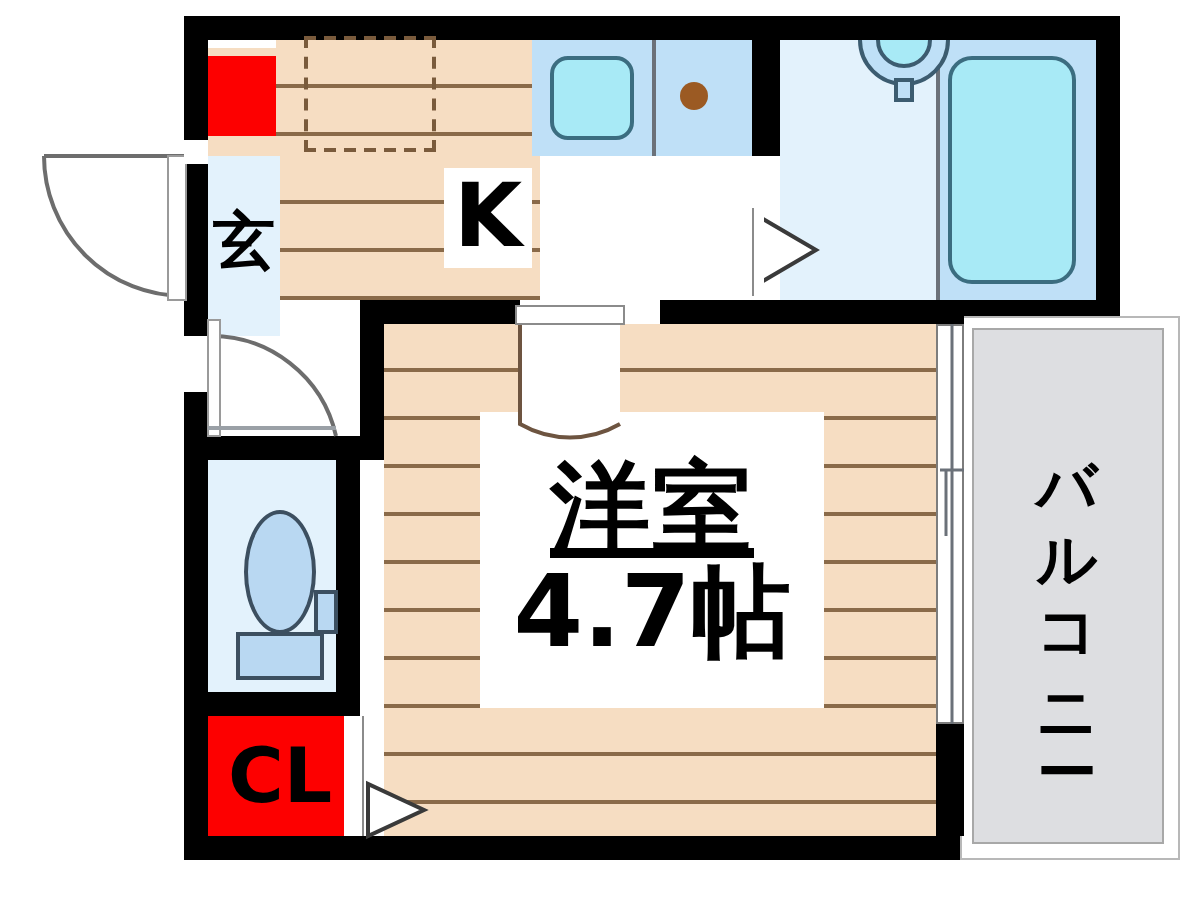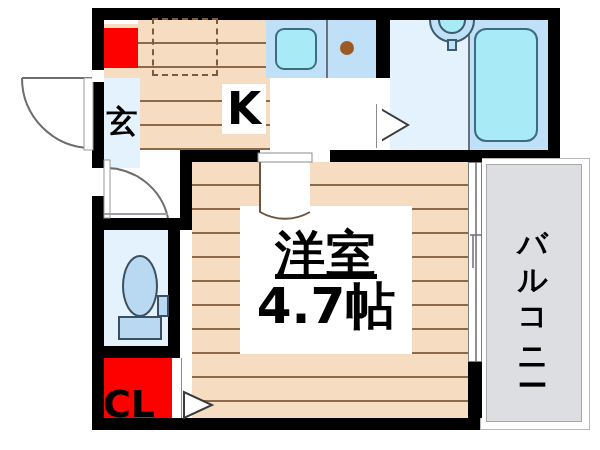--- a/index.html
+++ b/index.html
@@ -197,21 +197,21 @@
   <svg class="ovl">
     <path d="M 92 78 L 22 78 A 70 70 0 0 0 92 148 Z" fill="#ffffff" stroke="none"></path>
     <path d="M 22 78 A 70 70 0 0 0 92 148" fill="none" stroke="#6d6d6d" stroke-width="2"></path>
     <line x1="22" y1="78" x2="92" y2="78" stroke="#6d6d6d" stroke-width="2"></line>
     <rect x="84" y="78" width="9" height="72" fill="#ffffff" stroke="#9a9a9a" stroke-width="1"></rect>
   </svg>
   <div class="abs white-fill" style="left:92px; top:70px; width:12px; height:12px;"></div>
 
   <div class="abs wall" style="left:104px; top:346px; width:76px; height:12px;"></div>
   <div class="abs red-box" style="left:104px; top:358px; width:68px; height:60px;"></div>
-  <div class="abs lbl lbl-cl" style="left:95px; top:366px; width:68px; height:44px;margin-top:16px;">CL</div>
+  <div class="abs lbl lbl-cl" style="left:106px; top:366px; width:68px; height:44px;">CL</div>
   <div class="abs white-fill" style="left:172px; top:358px; width:10px; height:60px; border-right:1px solid #8b8b8b;"></div>
   <svg class="ovl">
     <polygon points="184,392 184,418 212,405" fill="#ffffff" stroke="#3a3a3a" stroke-width="2"></polygon>
   </svg>
 
   <div class="abs white-fill" style="left:480px; top:158px; width:110px; height:272px; border:1px solid #b8b8b8;"></div>
   <div class="abs balcony-fill" style="left:486px; top:164px; width:96px; height:258px; border:1px solid #a8a8a8;"></div>
   <div class="abs balc-label" style="left:500px; top:176px; width:64px; height:232px;">バルコニー</div>
 
   <div class="abs white-fill" style="left:468px; top:162px; width:14px; height:200px; border:1px solid #7d7d7d;"></div>

